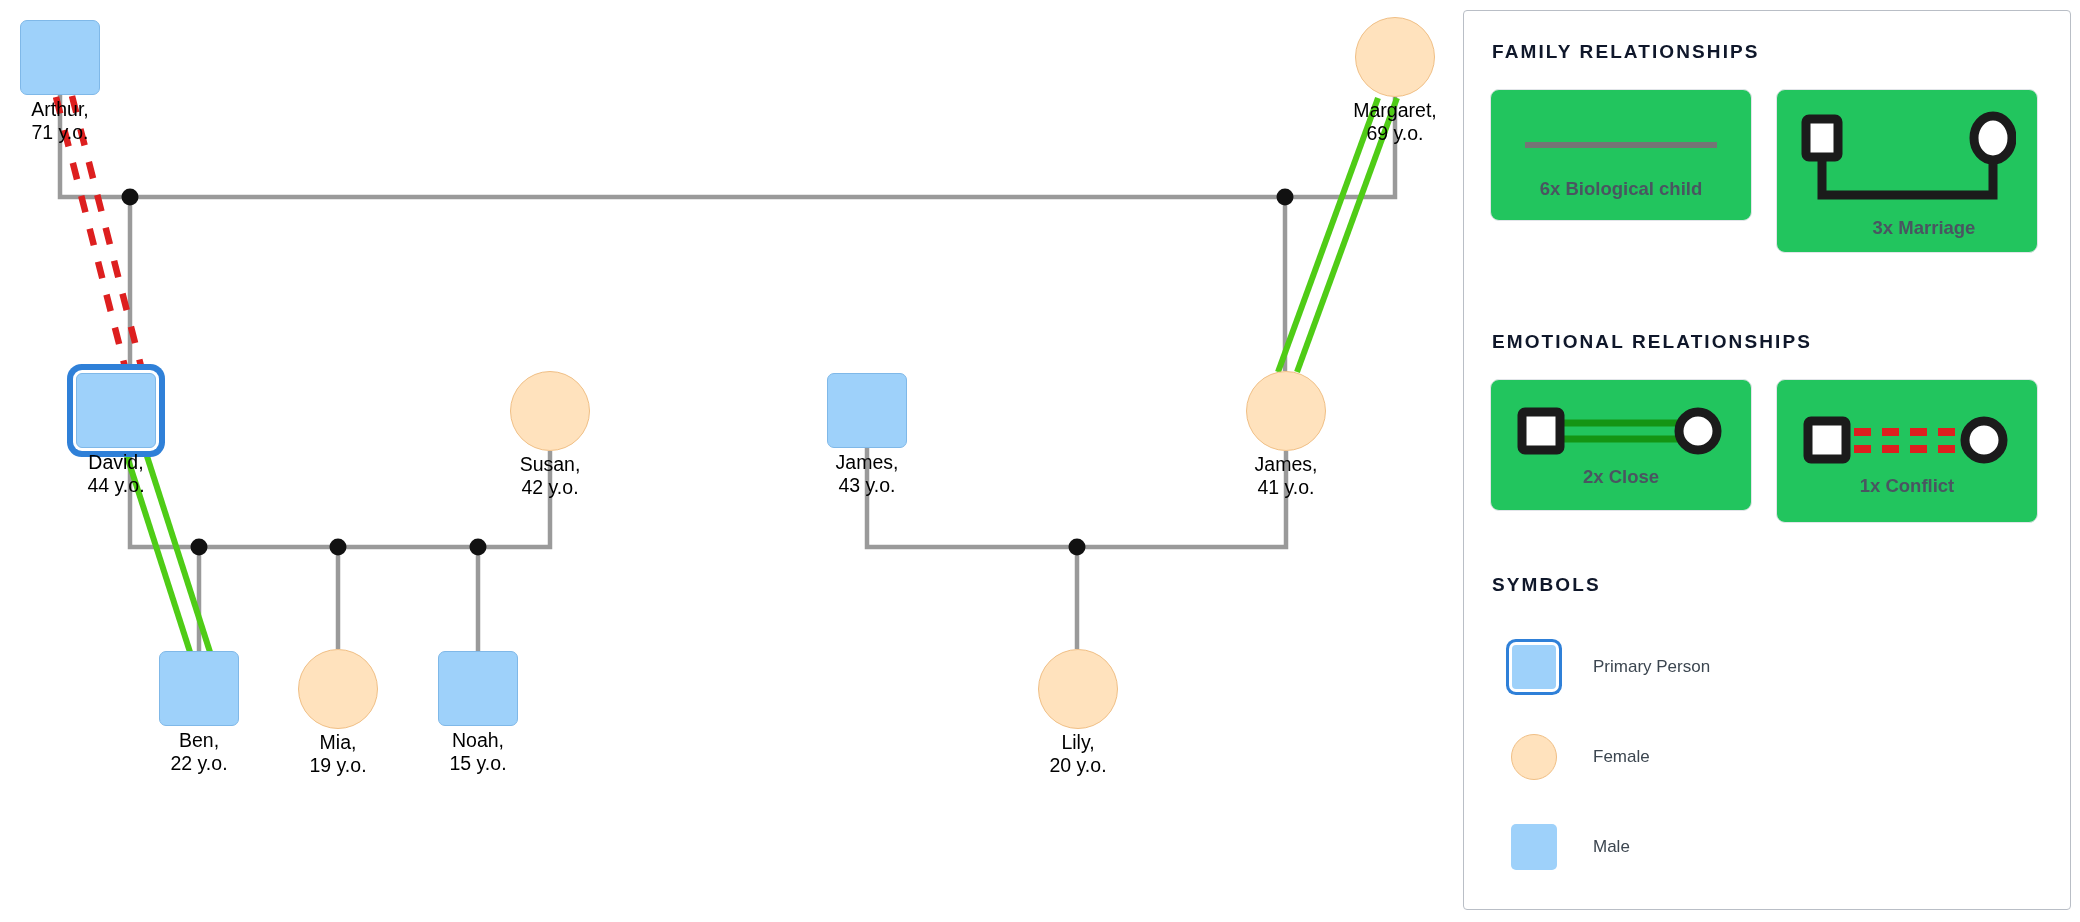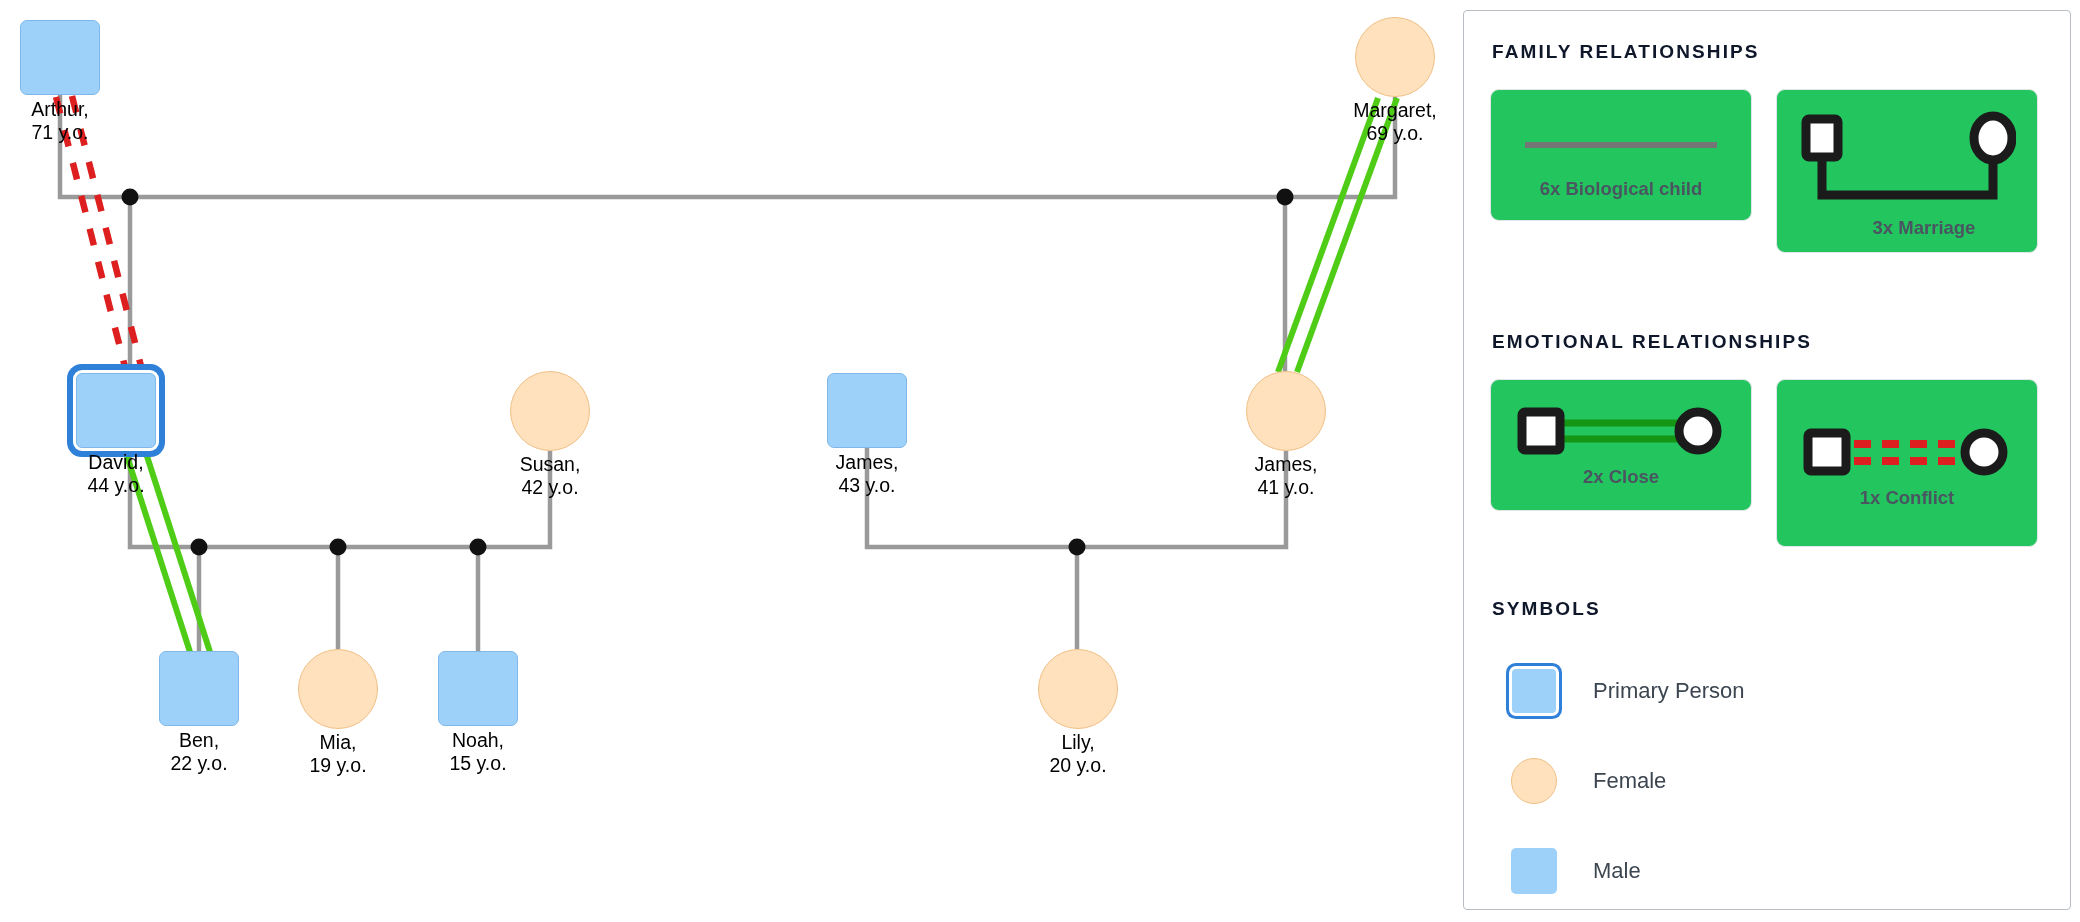--- a/index.html
+++ b/index.html
@@ -85,37 +85,37 @@
     font-size: 18.5px;
     font-weight: bold;
     color: #4a5561;
     text-align: center;
     white-space: nowrap;
   }
 
   #card-bio   { width: 262px; height: 132px; padding: 14px 0 10px; }
   #card-marr  { width: 262px; height: 164px; padding: 14px 0 10px; }
   #card-close { width: 262px; height: 132px; padding: 10px 0 16px; }
-  #card-conf  { width: 262px; height: 168px; padding: 10px 0 10px; }
+  #card-conf  { width: 262px; height: 144px; padding: 10px 0 10px; }
   #card-bio   .card-art { height: 62px; }
   #card-marr  .card-art { height: 108px; }
   #card-close .card-art { height: 70px; }
   #card-conf  .card-art { height: 70px; }
   #card-bio   .card-label { margin-top: 2px; }
   #card-marr  .card-label { margin-top: 2px; margin-left: 34px; }
 
   .sym-row {
     display: flex;
     align-items: center;
     gap: 33px;
     margin-left: 18px;
     height: 90px;
   }
   .sym-art { width: 52px; display: flex; justify-content: center; align-items: center; }
-  .sym-label { font-size: 22px; color: #3c4650; white-space: nowrap; }
+  .sym-label { font-size: 17px; color: #3c4650; white-space: nowrap; }
 
   .sym-primary {
     width: 44px; height: 44px;
     background: #9ed1fa;
     border-radius: 4px;
     box-shadow: 0 0 0 3px #ffffff, 0 0 0 6px #2f80d8;
   }
   .sym-female {
     width: 46px; height: 46px;
     background: #ffe2bd;

